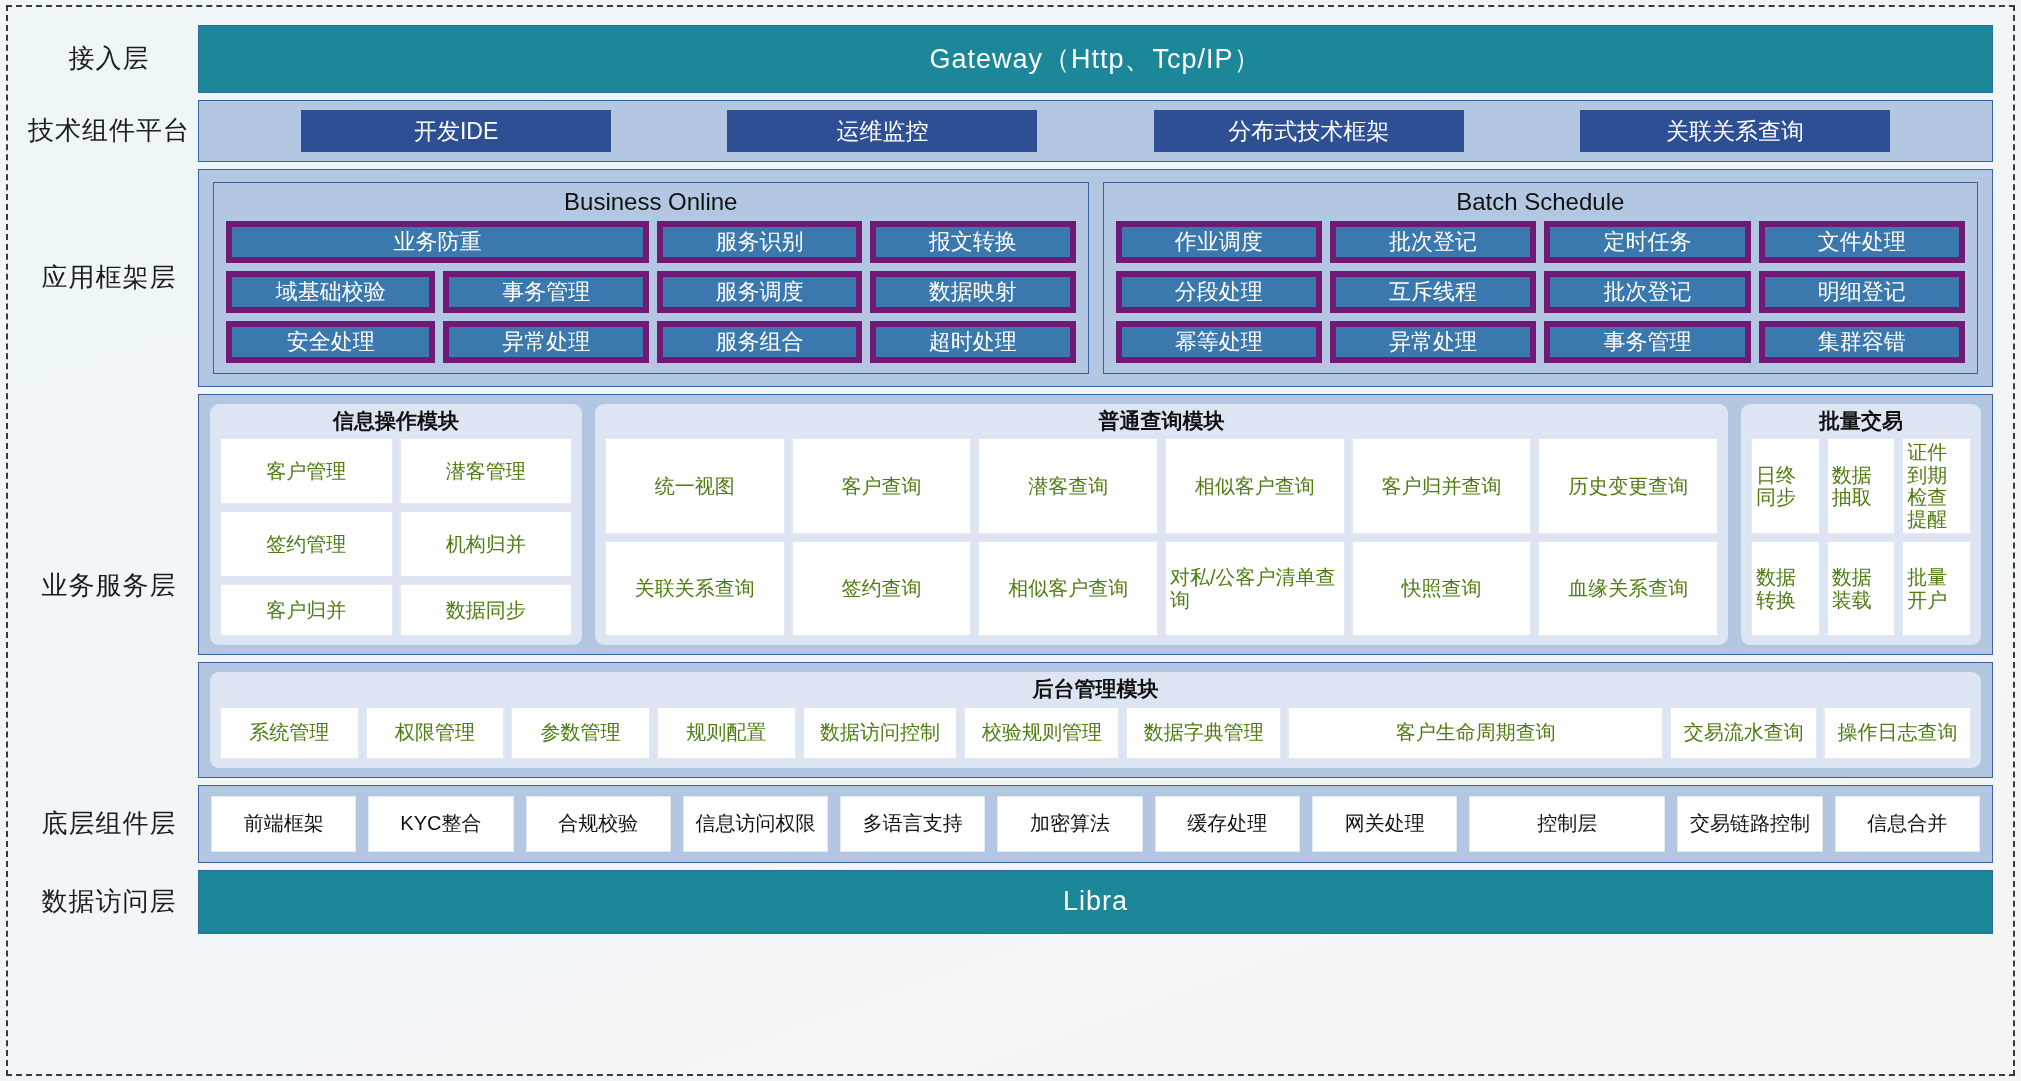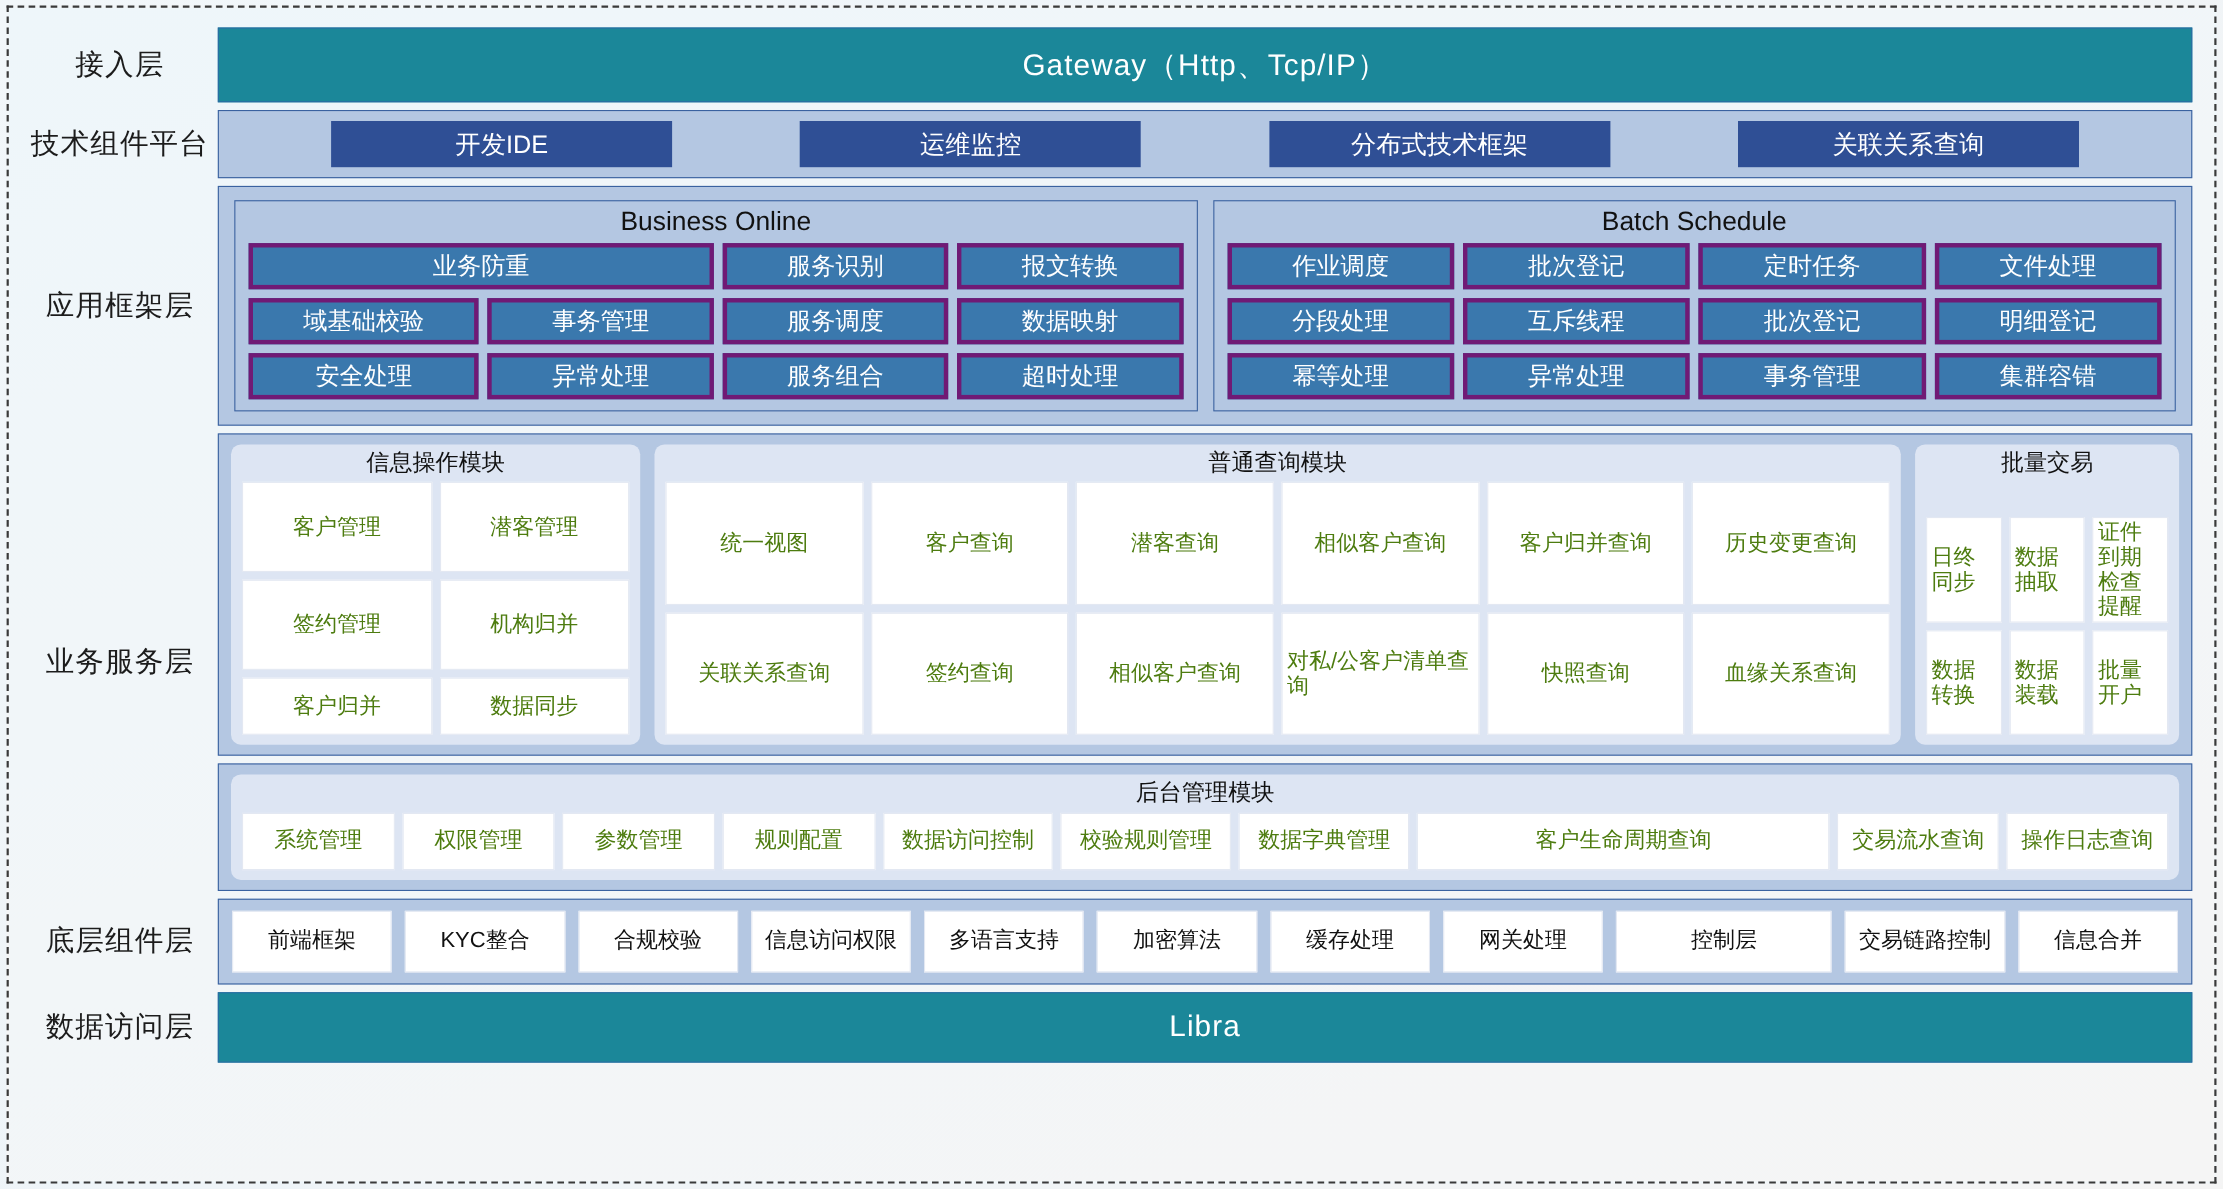--- a/index.html
+++ b/index.html
@@ -113,21 +113,21 @@
   }
   .app-grid {
     display: grid;
     gap: 8px;
     flex: 1 1 auto;
   }
   #bo-grid { grid-template-columns: 1.02fr 1fr 1fr 1fr; grid-template-rows: repeat(3, 1fr); }
   #bs-grid { grid-template-columns: repeat(4, 1fr); grid-template-rows: repeat(3, 1fr); }
   .app-chip {
     background: #3a78ad;
-    border: 4px solid #701a75;
+    border: 6px solid #701a75;
     color: #fff;
     font-size: 22px;
     display: flex;
     align-items: center;
     justify-content: center;
     text-align: center;
     line-height: 1.12;
   }
   .span2 { grid-column: span 2; }
 
@@ -151,38 +151,39 @@
     display: flex;
     flex-direction: column;
     min-width: 0;
   }
   .mod-title {
     text-align: center;
     font-size: 21px;
     color: #111;
     line-height: 1.2;
     margin-bottom: 5px;
+    font-weight: bold;
   }
   .mod-grid { display: grid; gap: 7px; flex: 1 1 auto; }
   .mod-chip {
     background: #ffffff;
     border: 1px solid #e3e8f2;
     color: #4d7c0f;
     font-size: 20px;
     display: flex;
     align-items: center;
     justify-content: center;
     text-align: left;
     line-height: 1.12;
     min-height: 52px;
     padding: 2px 4px;
   }
   #g-info   { flex: 0 0 372px; }
   #g-query  { flex: 1 1 auto; }
-  #g-batch  { flex: 0 0 240px; gap: 32px; }
+  #g-batch  { flex: 0 0 240px; }
   #grid-info  { grid-template-columns: repeat(2, 1fr); grid-template-rows: repeat(2, 1fr); }
   #grid-query { grid-template-columns: repeat(6, 1fr); grid-template-rows: repeat(2, 1fr); }
   #grid-batch { grid-template-columns: repeat(3, 1fr); grid-template-rows: repeat(2, 1fr); }
 
   #g-admin { flex: 1 1 auto; }
   #grid-admin {
     grid-template-columns: 0.85fr 0.85fr 0.85fr 0.85fr 0.95fr 0.95fr 0.95fr 2.3fr 0.9fr 0.9fr;
     grid-template-rows: 1fr;
   }
 

